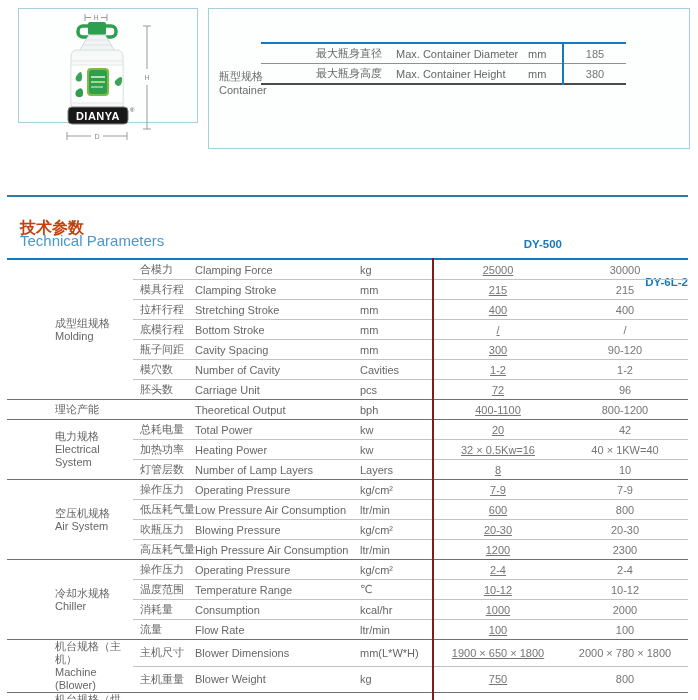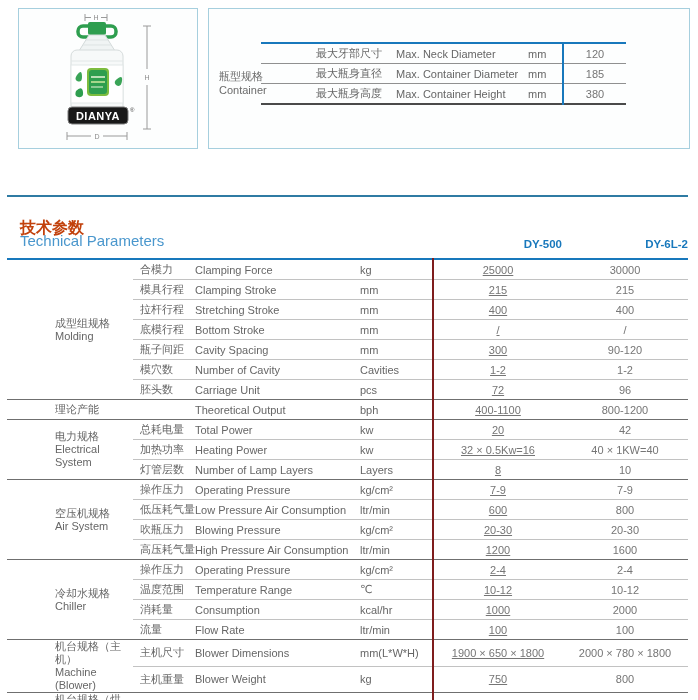--- a/index.html
+++ b/index.html
@@ -1,41 +1,41 @@
 <!DOCTYPE html>
 <html><head>
 <meta charset="utf-8">
 <style>
   html,body{margin:0;padding:0;background:#ffffff;}
   .page{position:relative;width:698px;height:700px;background:#ffffff;overflow:hidden;
         font-family:"Liberation Sans","DejaVu Sans",sans-serif;}
 
   
   .box{position:absolute;border:1px solid #a6cfde;background:#fdfefe;box-sizing:border-box;}
-  #bottle-box{left:18px;top:8px;width:180px;height:141px;}
+  #bottle-box{left:18px;top:8px;width:180px;height:115px;}
   #container-box{left:208px;top:8px;width:482px;height:141px;}
 
   .container-label{position:absolute;left:10px;top:60px;color:#6b6b6b;font-size:11px;line-height:14px;}
 
   
   .ctable{position:absolute;left:52px;top:33px;width:365px;border-collapse:collapse;table-layout:fixed;
           border-top:2px solid #1878bc;border-bottom:2px solid #4a4a4a;}
   .ctable td{height:19px;font-size:11px;color:#666;padding:0;vertical-align:middle;white-space:nowrap;}
   .ctable tr + tr td{border-top:1px solid #909090;}
   .ctable td.c-cn{padding-left:55px;}
   .ctable td.c-val{text-align:center;border-left:2px solid #1878bc;color:#757575;}
 
   
   #top-rule{position:absolute;left:7px;top:195px;width:681px;height:2px;background:#2f7ba3;}
   #section-title{position:absolute;left:20px;top:221px;line-height:13px;}
   #section-title .cn{font-size:16px;font-weight:bold;color:#c2410c;}
   #section-title .en{font-size:15px;color:#4a97cd;}
   .model-header{position:absolute;top:238px;text-align:right;font-size:11.5px;font-weight:bold;color:#1878bc;}
   #col1-header{left:433px;width:129px;}
-  #col2-header{left:562px;width:126px;}
+  #col2-header{left:562px;width:126px;margin-top:38px;}
 
   
   #tech-table{position:absolute;left:7px;top:258px;width:681px;border-collapse:collapse;table-layout:fixed;
               border-top:2px solid #1878bc;border-bottom:3px solid #1878bc;}
   #tech-table td{height:19px;font-size:11px;color:#666;padding:0;vertical-align:middle;white-space:nowrap;}
   #tech-table td.gcell{padding-left:48px;line-height:13px;white-space:normal;}
   #tech-table td.cn{padding-left:7px;}
   #tech-table td.v{text-align:center;color:#757575;}
   #tech-table td.v1{border-left:2px solid #7f1d1d;text-decoration:underline;}
   #tech-table tr.rs td{border-top:1px solid #c2c2c2;}
@@ -106,26 +106,20 @@
       <div>Container</div>
     </div>
     <table class="ctable">
       <colgroup>
           <col style="width:135px">
           <col style="width:132px">
           <col style="width:35px">
           <col style="width:63px">
         </colgroup>
       <tbody>
-      <tr>
-        <td class="c-cn">最大牙部尺寸</td>
-        <td>Max. Neck Diameter</td>
-        <td>mm</td>
-        <td class="c-val">120</td>
-      </tr>
       <tr>
         <td class="c-cn">最大瓶身直径</td>
         <td>Max. Container Diameter</td>
         <td>mm</td>
         <td class="c-val">185</td>
       </tr>
       <tr>
         <td class="c-cn">最大瓶身高度</td>
         <td>Max. Container Height</td>
         <td>mm</td>
@@ -268,21 +262,21 @@
       <td>Blowing Pressure</td>
       <td>kg/cm²</td>
       <td class="v v1">20-30</td>
       <td class="v">20-30</td>
     </tr>
     <tr class="rs">
       <td class="cn">高压耗气量</td>
       <td>High Pressure Air Consumption</td>
       <td>ltr/min</td>
       <td class="v v1">1200</td>
-      <td class="v">1600</td>
+      <td class="v">2300</td>
     </tr>
 
     <tr class="gs">
       <td class="gcell" rowspan="4">
         <div>冷却水规格</div>
         <div>Chiller</div>
       </td>
       <td class="cn">操作压力</td>
       <td>Operating Pressure</td>
       <td>kg/cm²</td>

